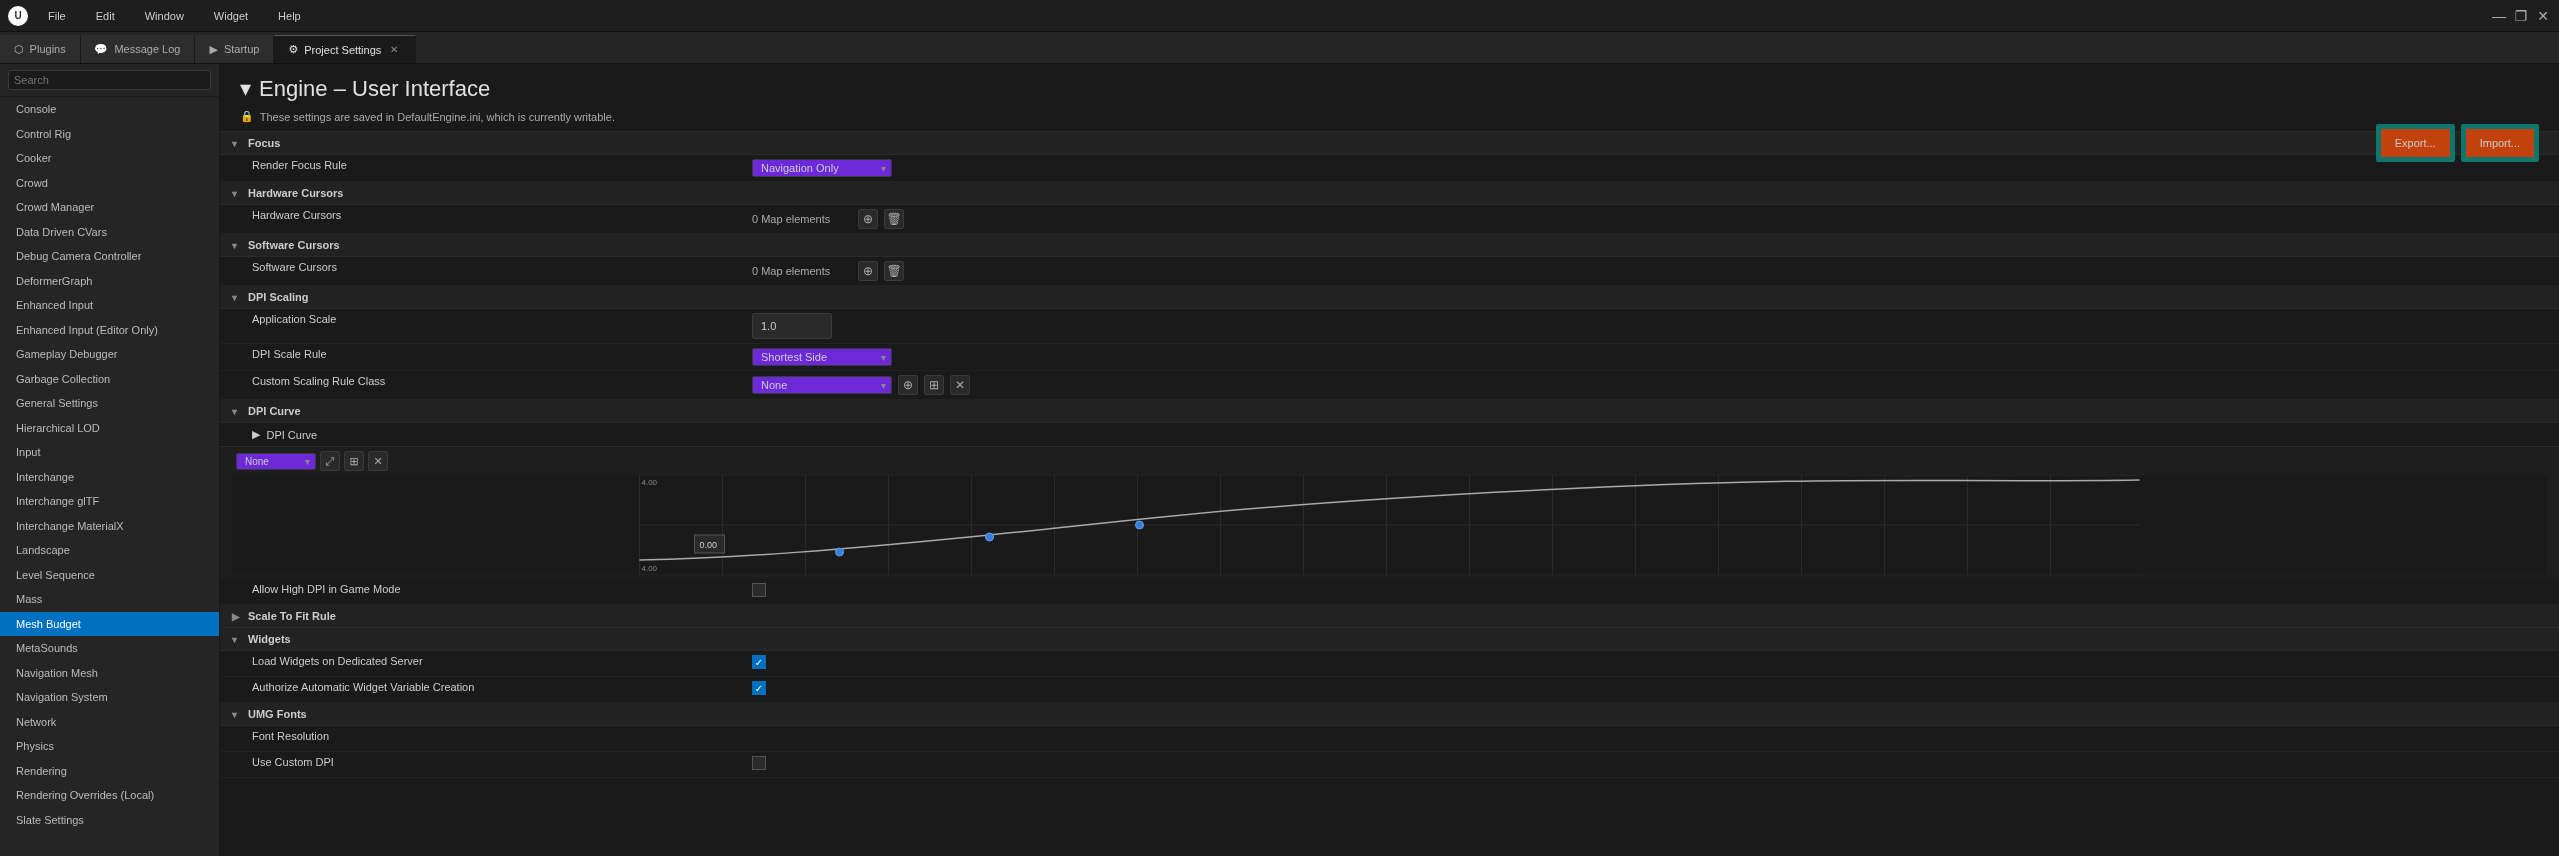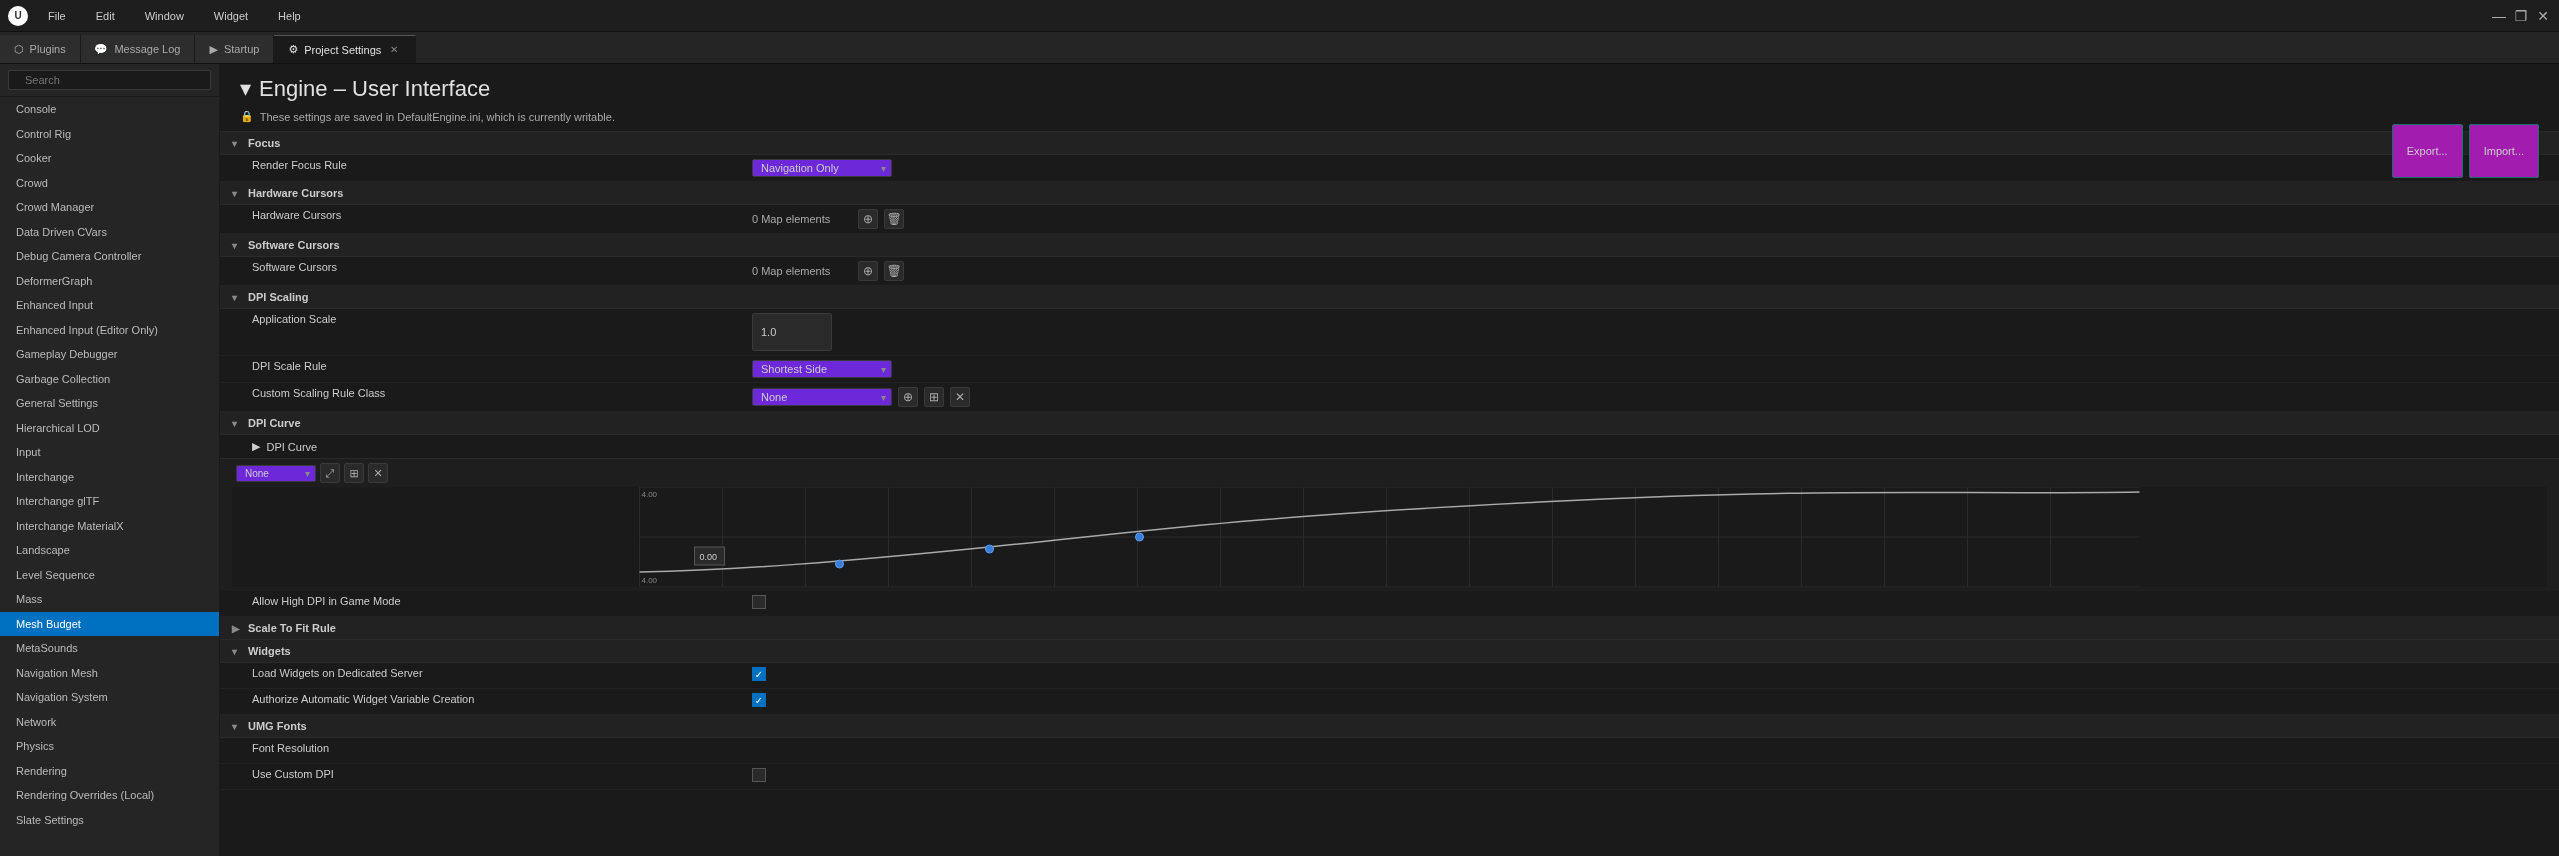--- a/index.html
+++ b/index.html
@@ -105,21 +105,21 @@
     }
     .sidebar-search {
       padding: 6px 8px;
       border-bottom: 1px solid #1a1a1a;
     }
     .sidebar-search input {
       width: 100%;
       background: #1a1a1a;
       border: 1px solid #3a3a3a;
       color: #ccc;
-      padding: 3px 16px;
+      padding: 3px 5px;
       border-radius: 2px;
       font-size: 11px;
     }
     .sidebar-item {
       padding: 4px 16px;
       color: #bbb;
       cursor: pointer;
       font-size: 11px;
       line-height: 1.5;
     }
@@ -163,23 +163,23 @@
     .lock-icon { color: #888; }
 
     .header-actions {
       position: absolute;
       right: 20px;
       top: 60px;
       display: flex;
       gap: 6px;
     }
     .action-btn {
-      padding: 20px 14px;
-      background: #a21caf;
-      border: 1px solid #0f766e;
+      padding: 8px 14px;
+      background: #c2410c;
+      border: 5px solid #0f766e;
       color: #ccc;
       cursor: pointer;
       font-size: 11px;
       border-radius: 2px;
     }
 
     
     .section {
       margin-bottom: 0;
     }
@@ -259,21 +259,21 @@
       border-radius: 2px;
       cursor: pointer;
       color: #aaa;
       font-size: 12px;
     }
 
     .text-input {
       background: #2a2a2a;
       border: 1px solid #3a3a3a;
       color: #ccc;
-      padding: 12px 8px;
+      padding: 6px 8px;
       font-size: 11px;
       border-radius: 2px;
       width: 80px;
     }
 
     .checkbox-custom {
       width: 14px; height: 14px;
       background: #2a2a2a;
       border: 1px solid #555;
       display: inline-flex; align-items: center; justify-content: center;

